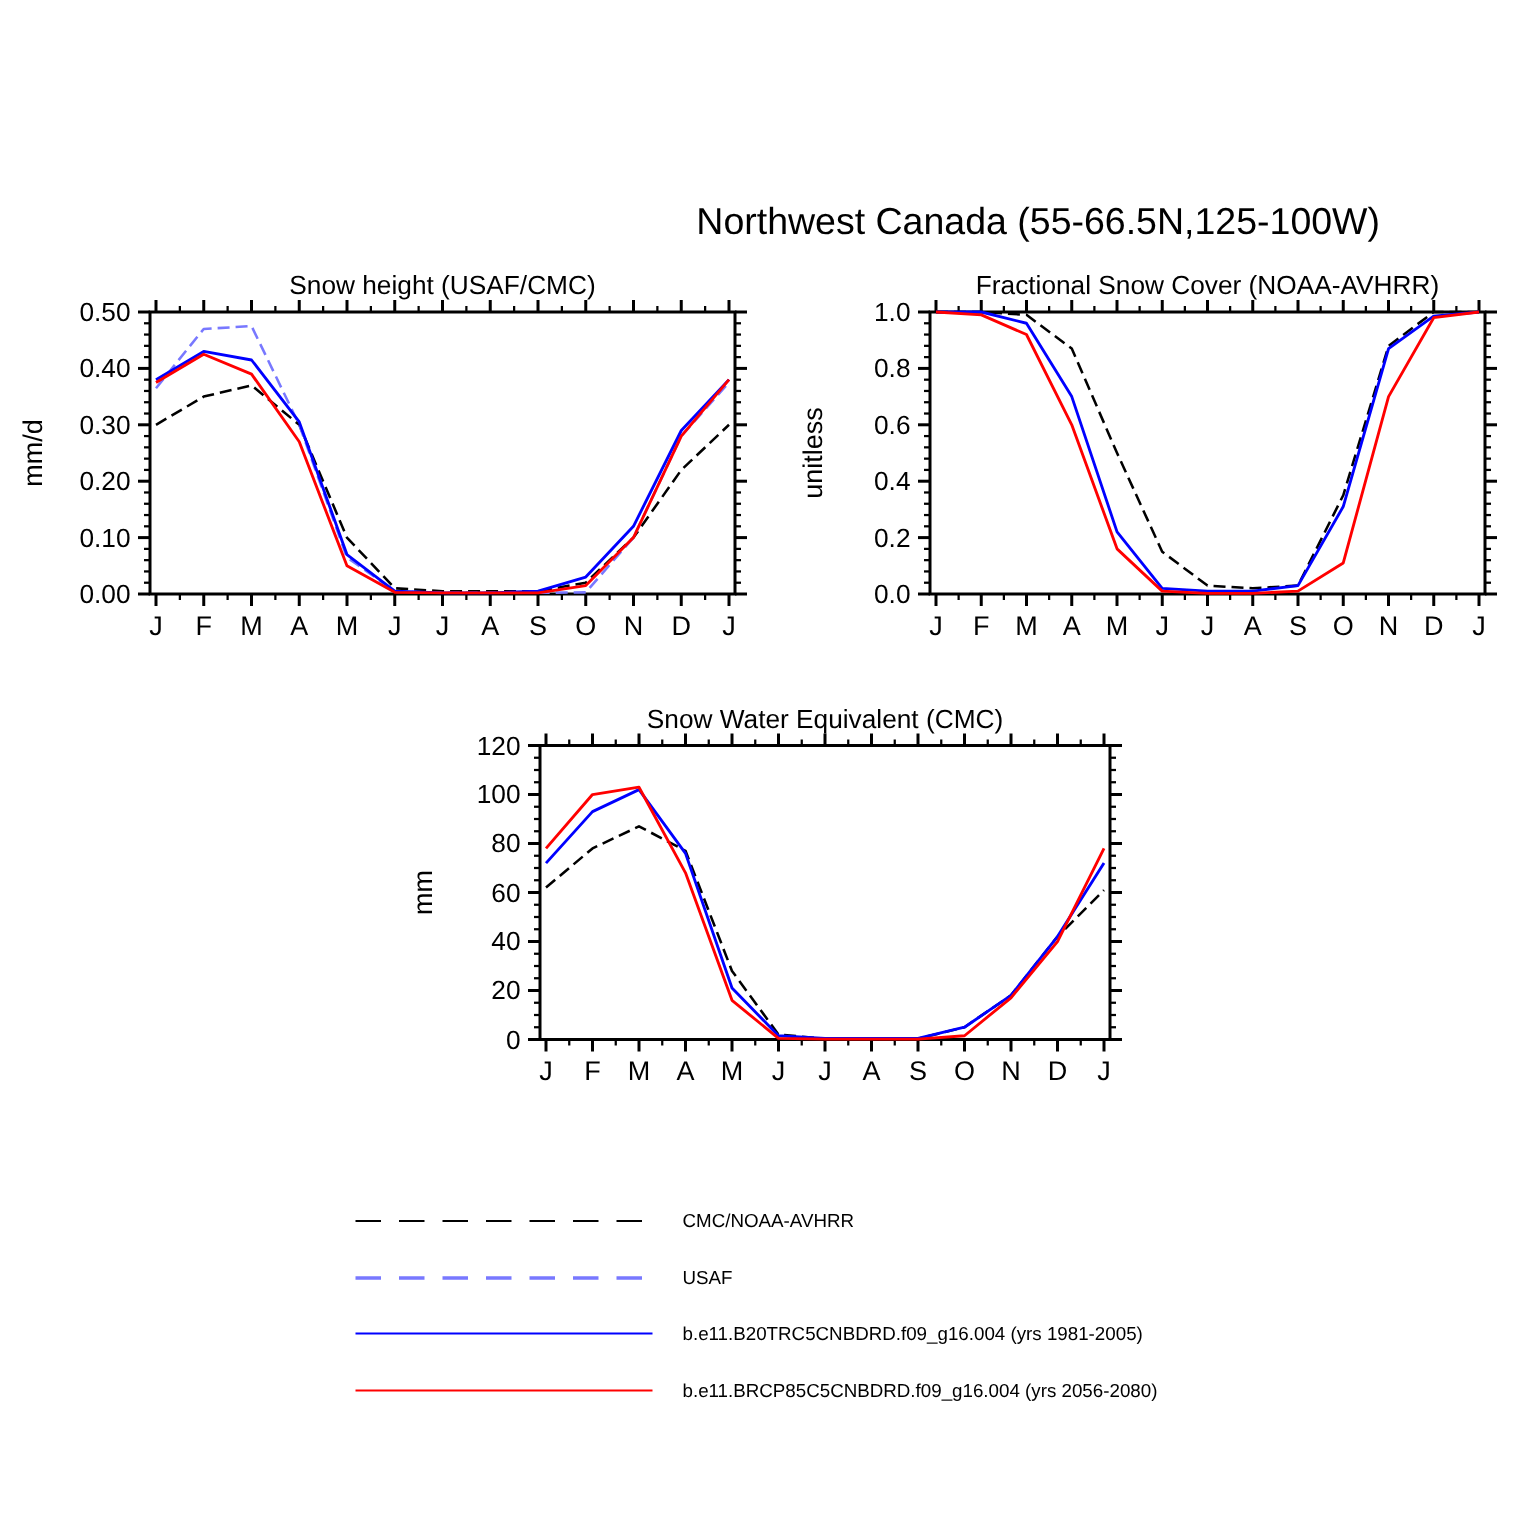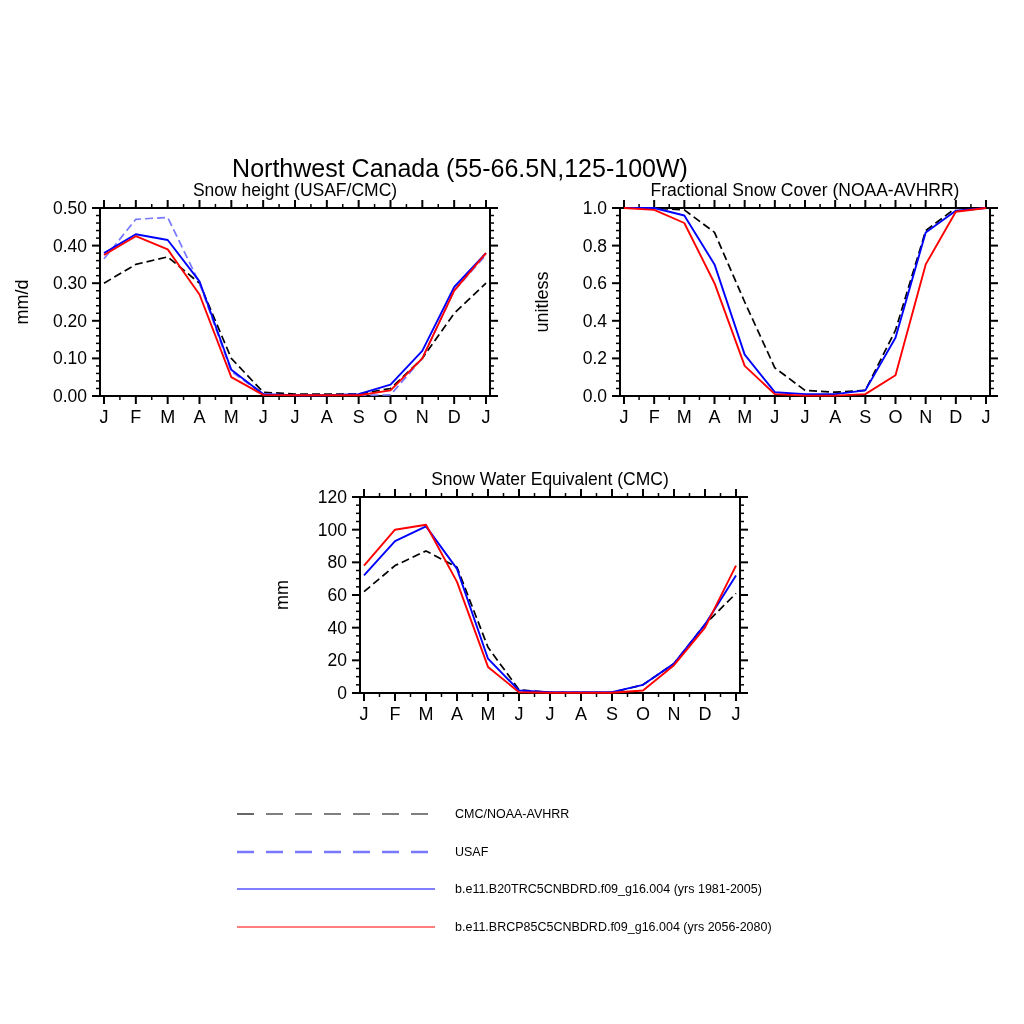--- a/index.html
+++ b/index.html
@@ -1,19 +1,19 @@
 <!DOCTYPE html>
 <html><head>
 <meta charset="utf-8">
 <style>
   html,body{margin:0;padding:0;background:#ffffff;}
   .canvas{position:relative;width:1024px;height:1024px;background:#ffffff;overflow:hidden;
           font-family:"Liberation Sans", sans-serif;}
-  .main-title{position:absolute;left:0;top:134px;width:920px;text-align:center;
-              font-size:25px;color:#000;letter-spacing:0px;margin-top:20px;}
+  .main-title{position:absolute;left:0;top:134px;width:920px;text-align:right;
+              font-size:25px;color:#000;letter-spacing:0px;}
   svg text{font-family:"Liberation Sans", sans-serif;fill:#000;}
 </style>
 </head>
 <body>
 
 <div class="canvas">
   <div class="main-title">Northwest Canada (55-66.5N,125-100W)</div>
   <svg id="figure" width="1024" height="1024" viewBox="0 0 1024 1024">
       <g>
         <rect x="100" y="208" width="390" height="188" fill="none" stroke="#000000" stroke-width="2"></rect>

